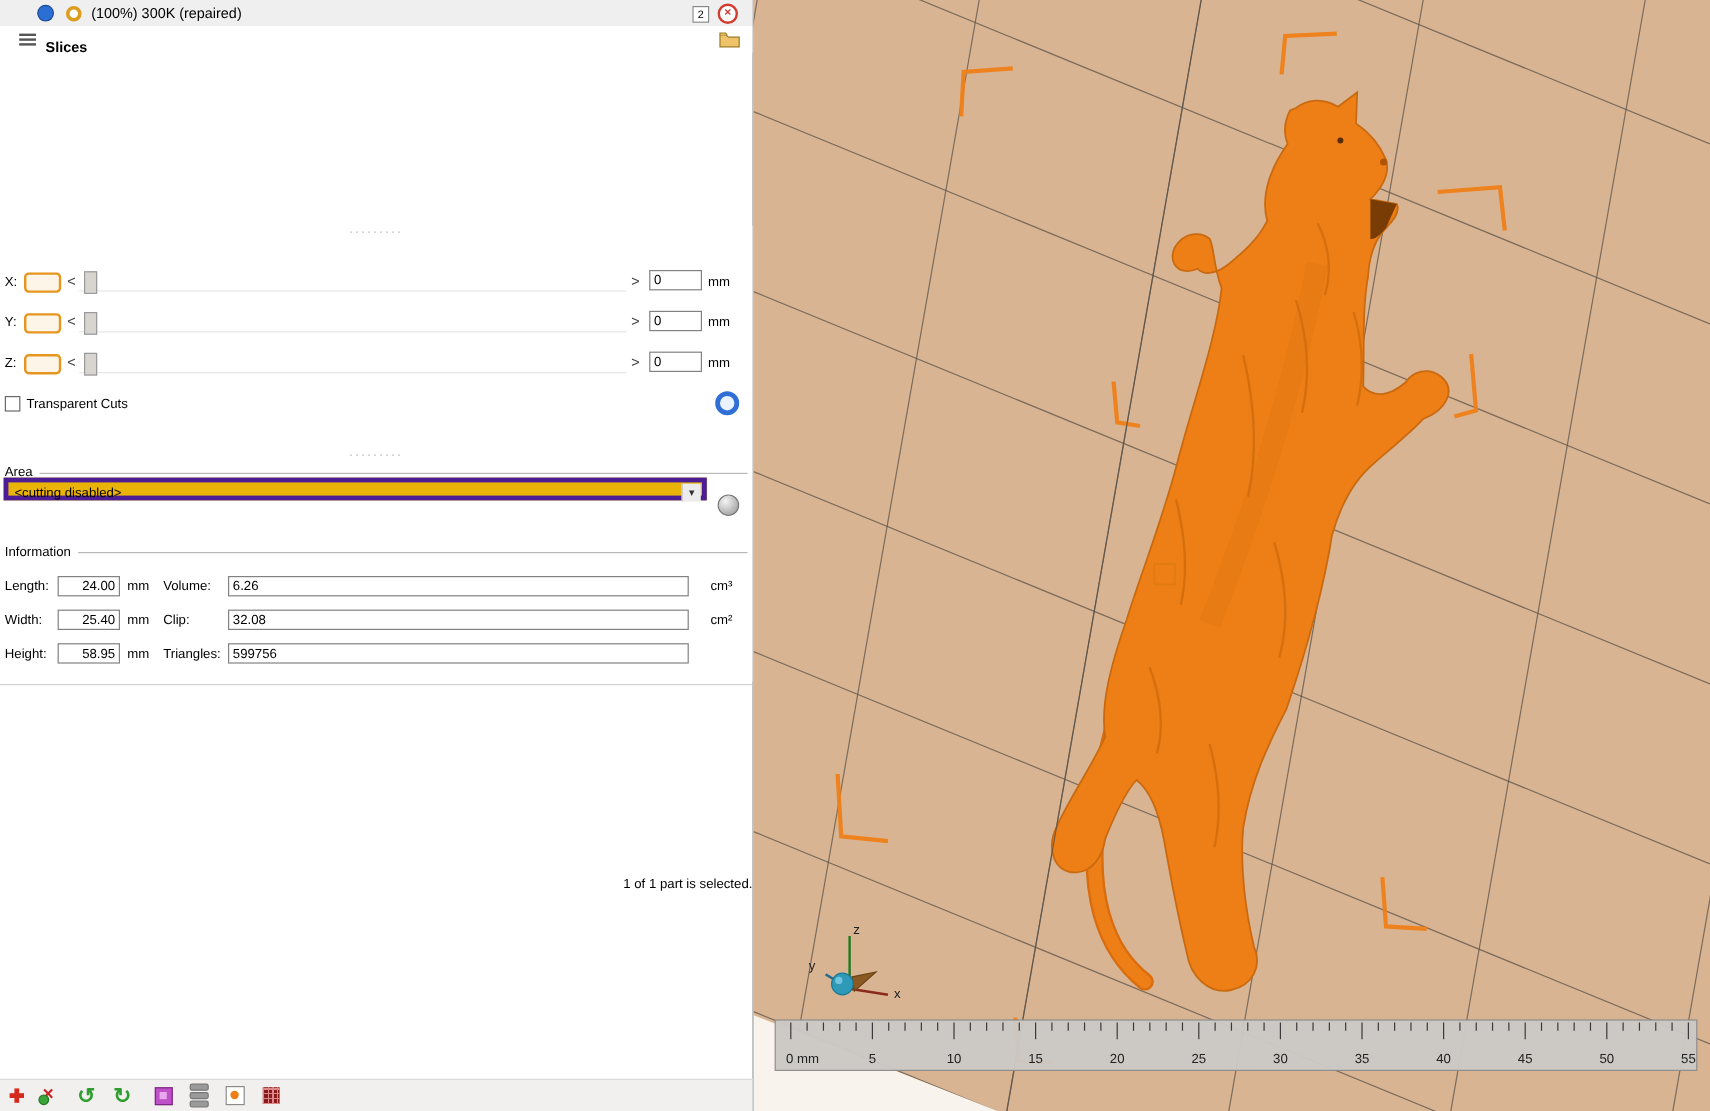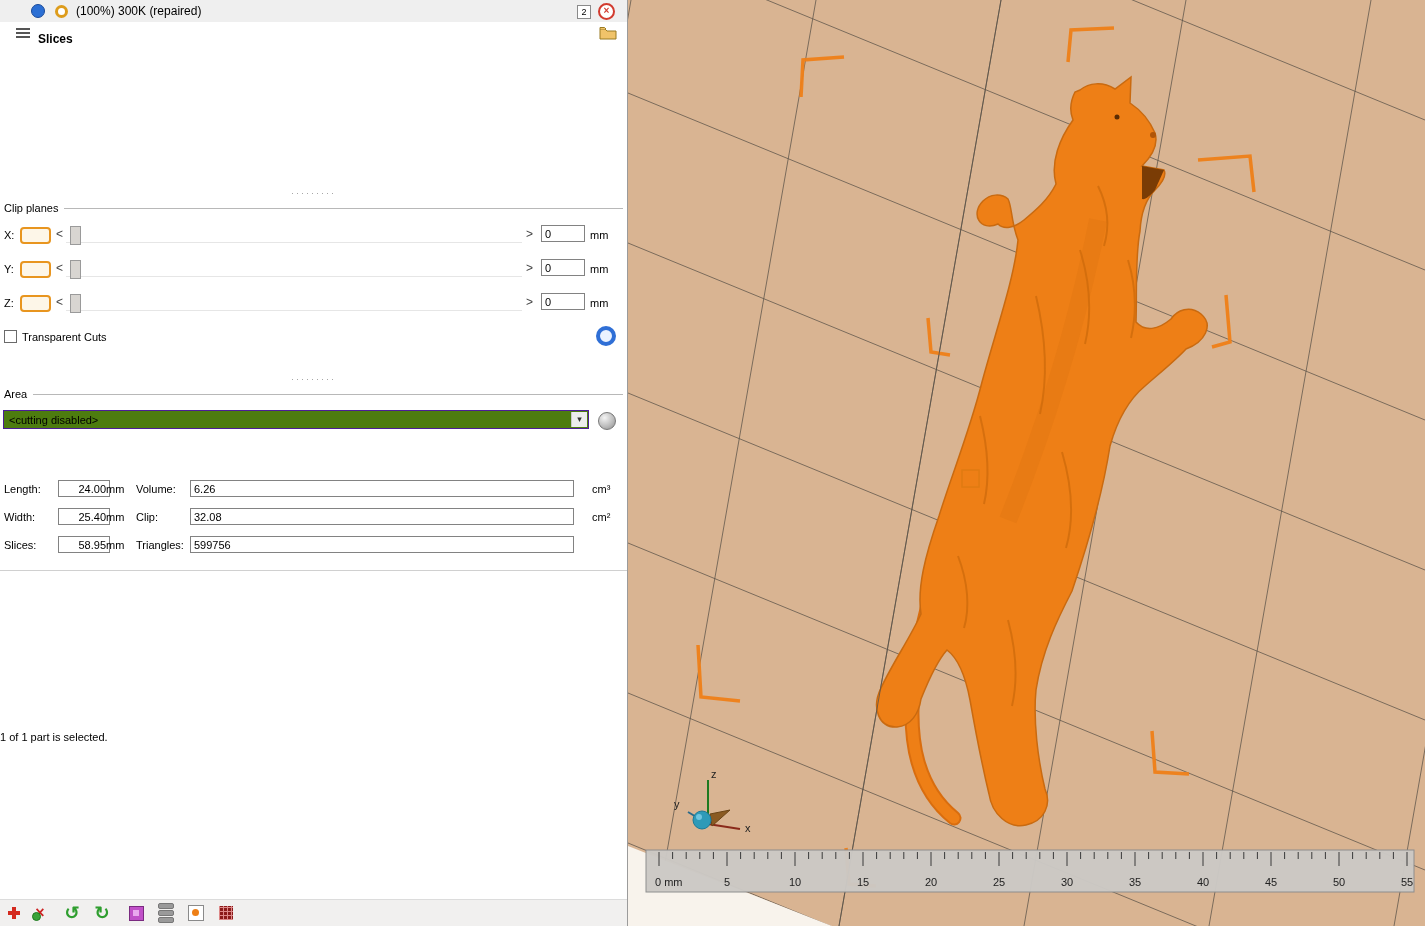--- a/index.html
+++ b/index.html
@@ -67,50 +67,50 @@
   .clip-unit{position:absolute;left:590px;top:3px;}
 
   .checkbox-row{position:absolute;left:4px;top:130px;display:flex;align-items:center;}
   .checkbox{width:11px;height:11px;border:1px solid #6a6a6a;background:#fff;margin-right:5px;}
   .clip-reset{
     position:absolute;left:596px;top:126px;width:12px;height:12px;border-radius:50%;
     border:4px solid #2f6fd6;background:#eaf2ff;
   }
 
   .cut-select{
-    position:absolute;left:3px;top:24px;width:586px;height:19px;border:1px solid #4c1d95;background:#4d7c0f;
+    position:absolute;left:3px;top:12px;width:586px;height:19px;border:4px solid #4c1d95;background:#eab308;
     box-sizing:border-box;
   }
   .cut-select .sel-text{position:absolute;left:5px;top:3px;}
   .cut-select .sel-arrow{
     position:absolute;right:1px;top:1px;width:15px;height:15px;background:#ececec;border-left:1px solid #c8c8c8;
     text-align:center;font-size:9px;line-height:15px;color:#333;
   }
   .cut-tool-icon{
     position:absolute;left:598px;top:26px;width:16px;height:16px;border-radius:50%;
     background:radial-gradient(circle at 35% 30%, #f4f4f4, #b9b9b9 60%, #8a8a8a);
     border:1px solid #777;
   }
 
   .info-row{position:absolute;left:0;width:627px;height:18px;}
   .info-row .lbl-l{position:absolute;left:4px;top:3px;}
   .info-row .lbl-r{position:absolute;left:136px;top:3px;}
   .info-in-l{
     position:absolute;left:48px;top:0;width:52px;height:17px;border:1px solid #828282;text-align:right;
-    font-family:"Liberation Sans",sans-serif;font-size:11px;padding:0 3px;box-sizing:border-box;margin-left:10px;
+    font-family:"Liberation Sans",sans-serif;font-size:11px;padding:0 3px;box-sizing:border-box;
   }
   .info-in-r{
     position:absolute;left:190px;top:0;width:384px;height:17px;border:1px solid #828282;
     font-family:"Liberation Sans",sans-serif;font-size:11px;padding:0 3px;box-sizing:border-box;
   }
   .unit-l{position:absolute;left:106px;top:3px;}
   .unit-r{position:absolute;left:592px;top:3px;}
 
   .panel-hr{position:absolute;left:0;top:570px;width:627px;height:1px;background:#d0d0d0;}
-  .status-text{position:absolute;left:0;top:731px;width:627px;text-align:left;}
+  .status-text{position:absolute;left:0;top:731px;width:627px;text-align:right;}
 
   .bottom-toolbar{
     position:absolute;left:0;bottom:0;width:627px;height:26px;background:#f1f0ef;border-top:1px solid #dcdcdc;
     display:flex;align-items:center;
   }
   .tb-icon{width:20px;height:20px;display:inline-flex;align-items:center;justify-content:center;position:relative;}
   .icon-plus{position:relative;width:16px;height:16px;}
   .icon-plus::before{content:"";position:absolute;left:2px;top:6px;width:12px;height:4px;background:#d42a1e;}
   .icon-plus::after{content:"";position:absolute;left:6px;top:2px;width:4px;height:12px;background:#d42a1e;}
   .icon-xred{color:#cc2222;font-weight:bold;font-size:16px;line-height:16px;position:relative;}
@@ -156,24 +156,20 @@
         <svg width="18" height="14" viewBox="0 0 18 14">
           <path d="M1,3 h5 l2,2 h9 v8 h-16 z" fill="#f0c36a" stroke="#9a7b22" stroke-width="1"></path>
           <path d="M1,3 v-1.5 h4.5 l1.5,1.5" fill="#f0c36a" stroke="#9a7b22" stroke-width="1"></path>
         </svg>
       </span>
     </div>
 
     <div class="splitter splitter-1">·········</div>
 
     <div class="group clip-group">
-      <div class="group-title-row">
-        <span>Clip planes</span>
-        <span class="line"></span>
-      </div>
 
       <div class="clip-row" style="top:26px;">
         <span class="axis-label">X:</span>
         <span class="plane-btn"></span>
         <span class="slider-arrow arrow-prev">&lt;</span>
         <span class="slider-track"></span>
         <span class="slider-handle"></span>
         <span class="slider-arrow arrow-next">&gt;</span>
         <input class="clip-input" value="0" style="">
         <span class="clip-unit">mm</span>
@@ -216,41 +212,45 @@
         <span class="line"></span>
       </div>
       <div class="cut-select">
         <span class="sel-text">&lt;cutting disabled&gt;</span>
         <span class="sel-arrow">▾</span>
       </div>
       <span class="cut-tool-icon"></span>
     </div>
 
     <div class="group info-group">
+      <div class="group-title-row">
+        <span>Information</span>
+        <span class="line"></span>
+      </div>
 
       <div class="info-row" style="top:28px;">
         <span class="lbl-l">Length:</span>
         <input class="info-in-l" value="24.00" style="">
         <span class="unit-l">mm</span>
         <span class="lbl-r">Volume:</span>
         <input class="info-in-r" value="6.26" style="">
         <span class="unit-r">cm³</span>
       </div>
 
       <div class="info-row" style="top:56px;">
         <span class="lbl-l">Width:</span>
         <input class="info-in-l" value="25.40" style="">
         <span class="unit-l">mm</span>
         <span class="lbl-r">Clip:</span>
         <input class="info-in-r" value="32.08" style="">
         <span class="unit-r">cm²</span>
       </div>
 
       <div class="info-row" style="top:84px;">
-        <span class="lbl-l">Slices:</span>
+        <span class="lbl-l">Height:</span>
         <input class="info-in-l" value="58.95" style="">
         <span class="unit-l">mm</span>
         <span class="lbl-r">Triangles:</span>
         <input class="info-in-r" value="599756" style="">
         <span class="unit-r"></span>
       </div>
     </div>
 
     <div class="panel-hr"></div>
 

